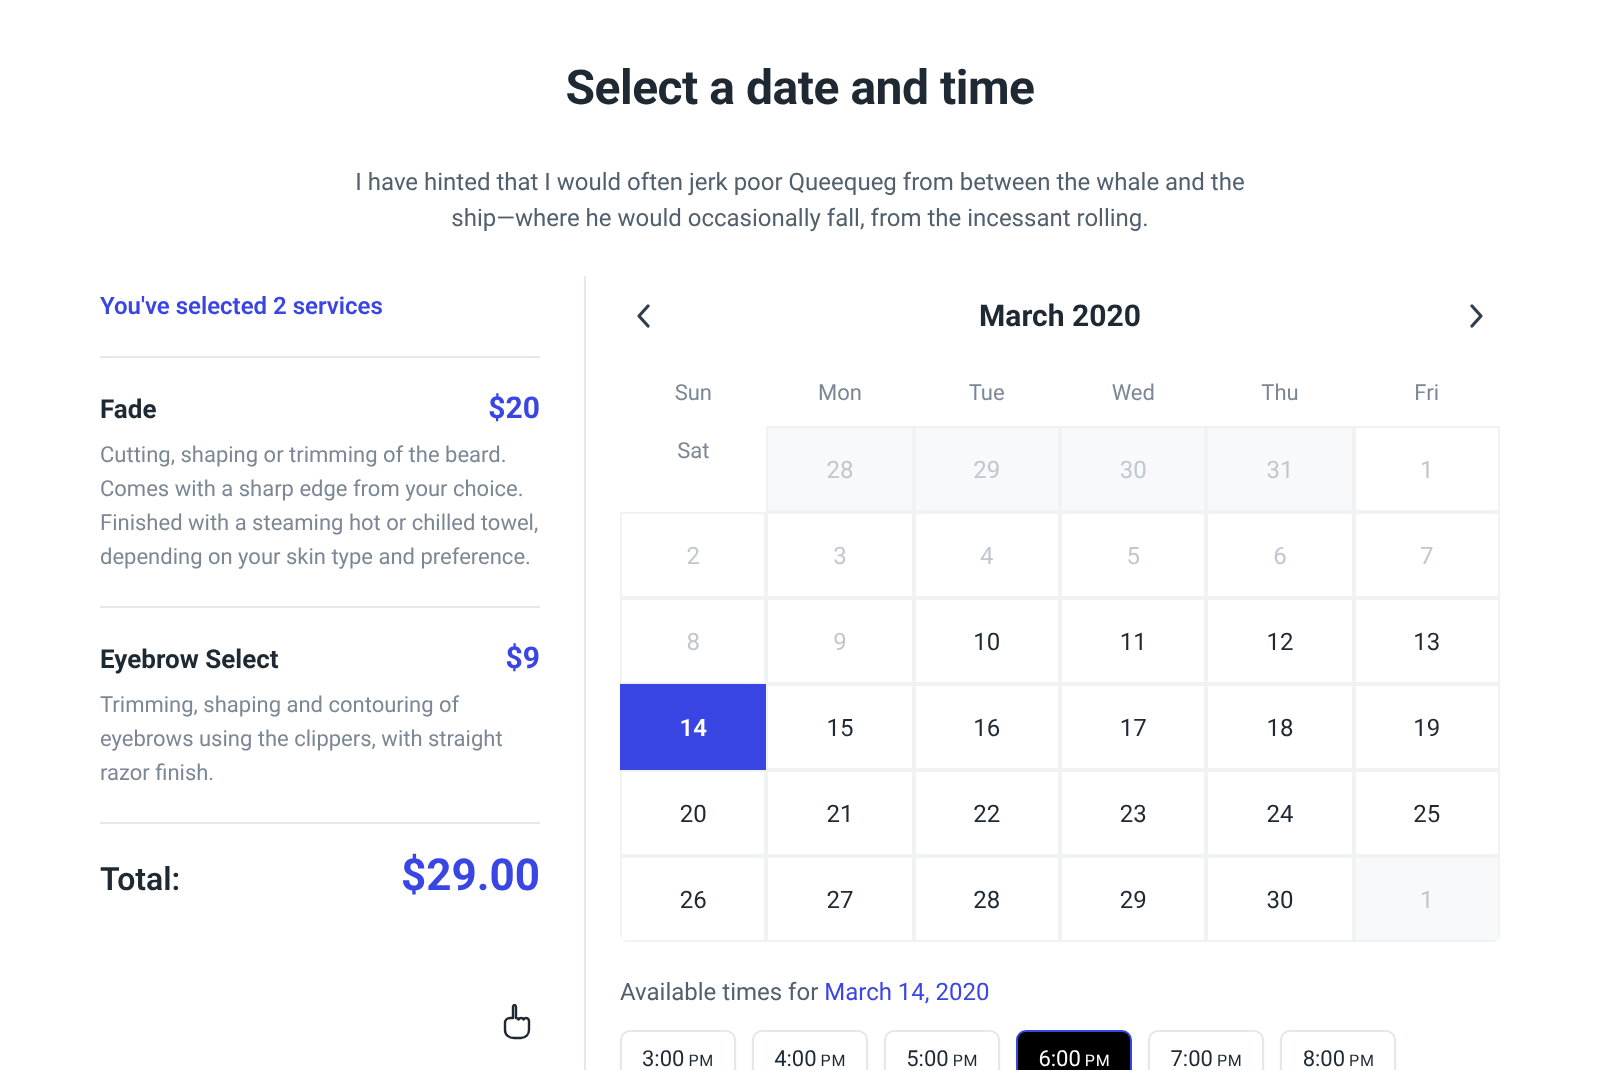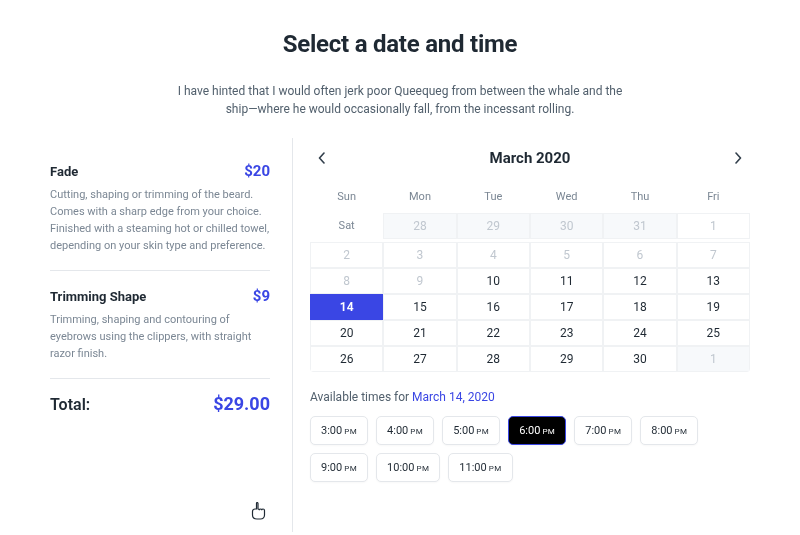--- a/index.html
+++ b/index.html
@@ -64,21 +64,21 @@
     color: #7b8794;
     line-height: 1.55;
   }
   .tot {
     display: flex;
     justify-content: space-between;
     align-items: baseline;
     padding-top: 14px;
   }
   .tot-lbl { font-size: 16px; font-weight: 600; color: #1f2933; }
-  .tot-val { font-size: 18px; font-weight: 700; color: #3a46e4; }
+  .tot-val { font-size: 22px; font-weight: 700; color: #3a46e4; }
   .main { flex: 1; }
   .cal-hdr {
     display: flex;
     align-items: center;
     justify-content: space-between;
     margin-bottom: 14px;
   }
   .month { font-size: 15px; font-weight: 700; color: #1f2933; }
   .nav-btn {
     width: 24px; height: 24px;
@@ -92,21 +92,21 @@
     border-radius: 4px;
     overflow: hidden;
   }
   .dow {
     text-align: center;
     font-size: 11px;
     color: #7b8794;
     padding: 6px 0 10px;
   }
   .day {
-    height: 26px;
+    height: 43px;
     display: flex;
     align-items: center;
     justify-content: center;
     font-size: 12px;
     color: #1f2933;
     border: 1px solid #f0f2f4;
     background: #fff;
     cursor: pointer;
   }
   .day.pale { color: #c0c7cf; }
@@ -155,32 +155,33 @@
 <div class="wrap">
 
   <div class="hdr">
     <h1>Select a date and time</h1>
     <p>I have hinted that I would often jerk poor Queequeg from between the whale and the ship—where he would occasionally fall, from the incessant rolling.</p>
   </div>
 
   <div class="cols">
 
     <aside class="side">
+      <div class="sel-line">You've selected 2 services</div>
 
       <div class="svc">
         <div class="svc-head">
           <span class="svc-name">Fade</span>
           <span class="svc-price">$20</span>
         </div>
         <div class="svc-desc">Cutting, shaping or trimming of the beard. Comes with a sharp edge from your choice. Finished with a steaming hot or chilled towel, depending on your skin type and preference.</div>
       </div>
 
       <div class="svc">
         <div class="svc-head">
-          <span class="svc-name">Trimming Shape</span>
+          <span class="svc-name">Eyebrow Select</span>
           <span class="svc-price">$9</span>
         </div>
         <div class="svc-desc">Trimming, shaping and contouring of eyebrows using the clippers, with straight razor finish.</div>
       </div>
 
       <div class="tot">
         <span class="tot-lbl">Total:</span>
         <span class="tot-val">$29.00</span>
       </div>
     </aside>

